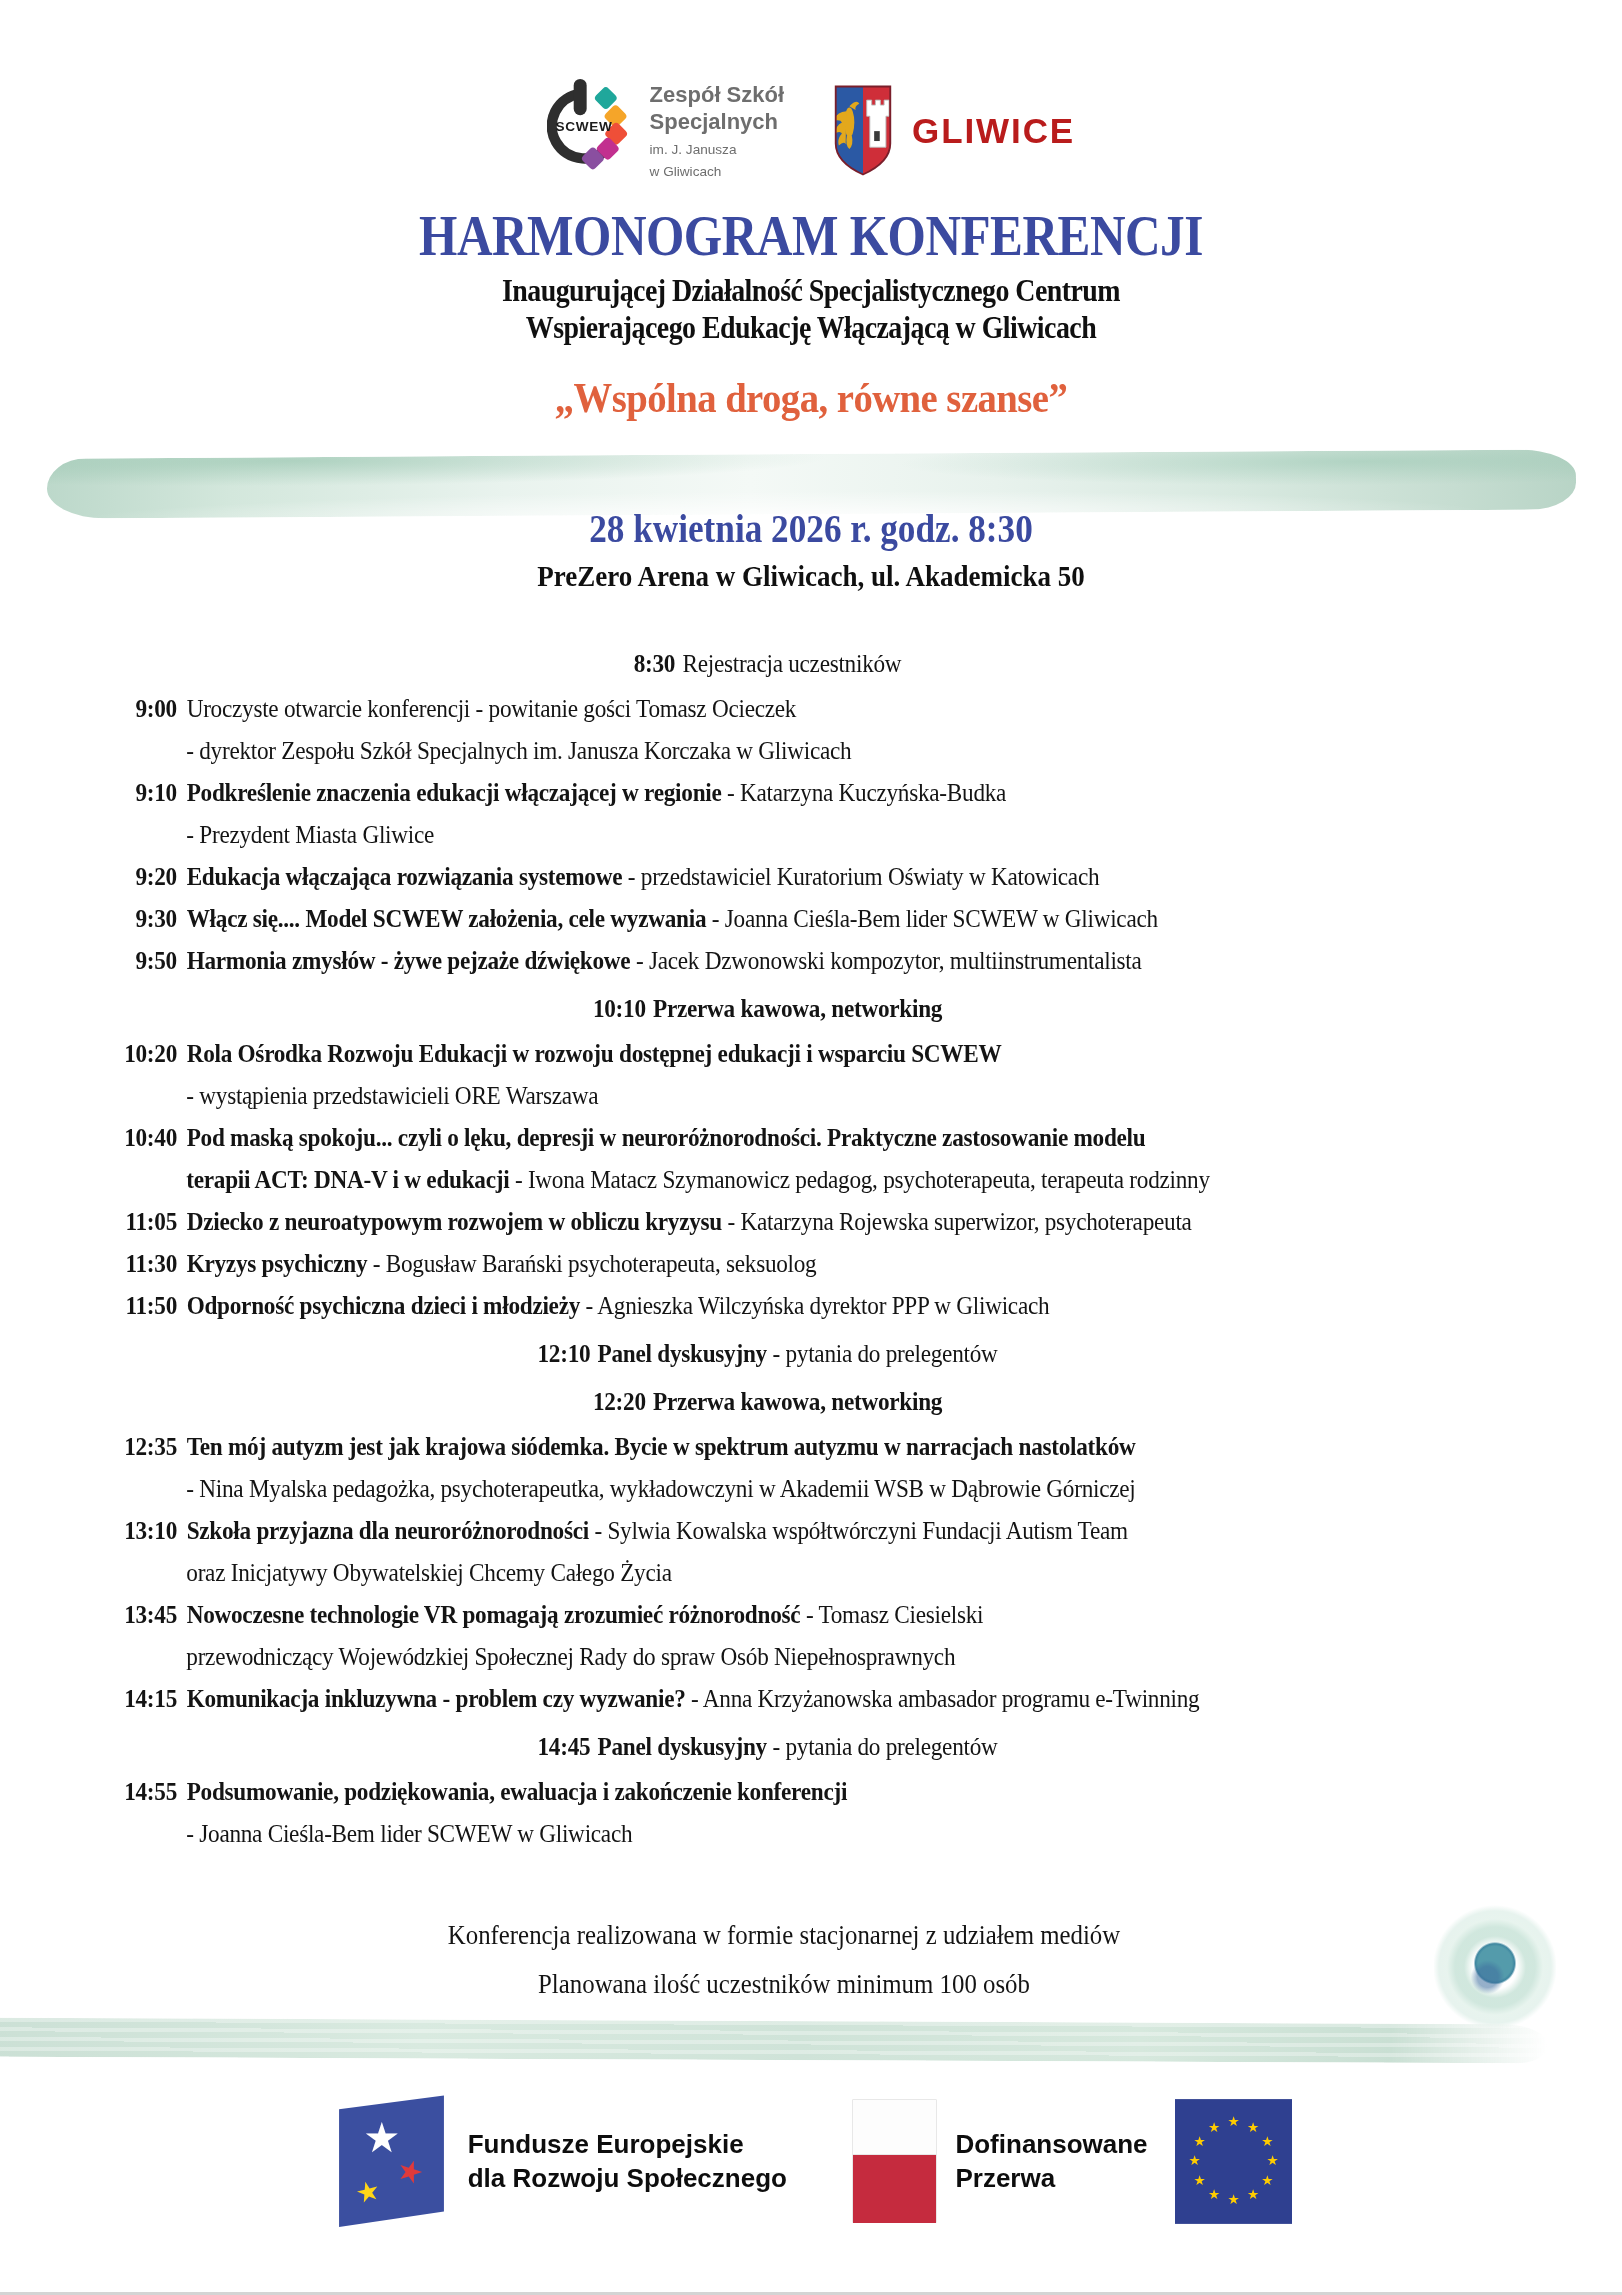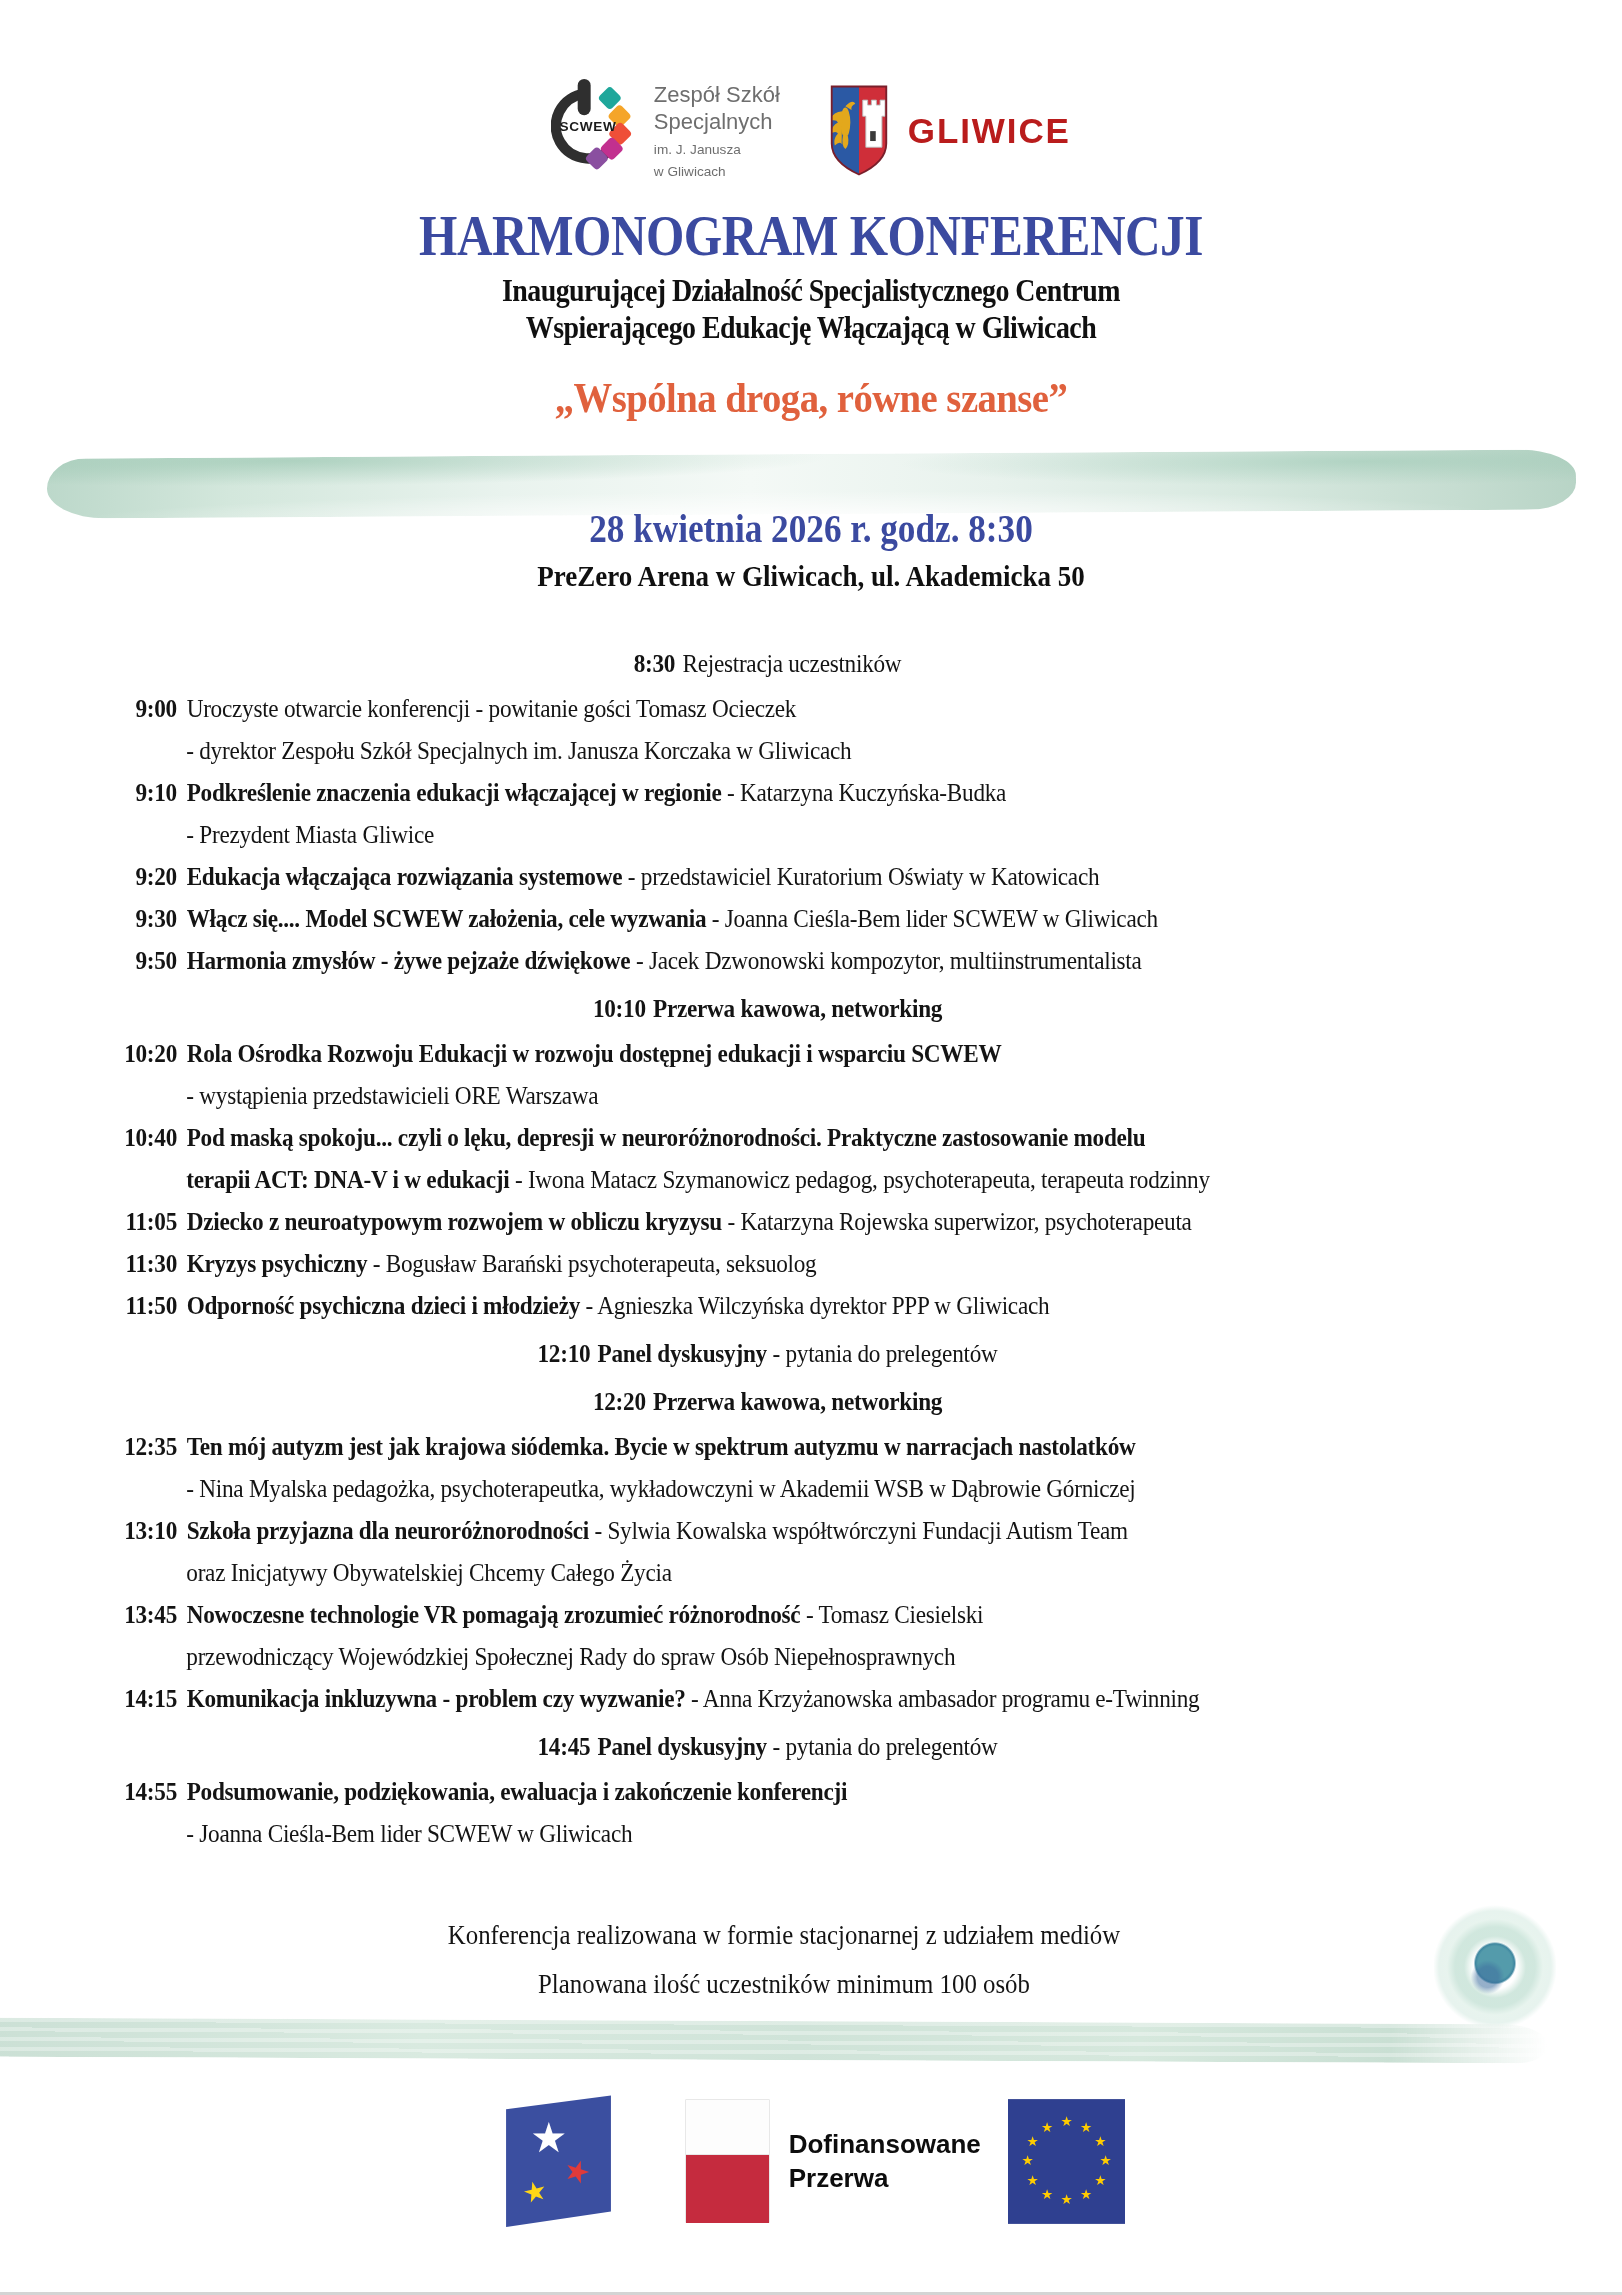--- a/index.html
+++ b/index.html
@@ -3,21 +3,21 @@
 <meta charset="utf-8">
 <style>
   html,body{margin:0;padding:0;background:#ffffff;}
   .page{position:relative;width:1622px;height:2295px;background:#fff;overflow:hidden;
         font-family:"Liberation Serif","DejaVu Serif",serif;color:#141414;}
 
   
   .logos{position:absolute;top:77px;left:0;width:1622px;display:flex;justify-content:center;align-items:center;gap:31px;}
   .scwew{display:flex;align-items:center;gap:11.7px;}
   .scwew-txt{font-family:"Liberation Sans","DejaVu Sans",sans-serif;color:#6e6e6e;}
-  .scwew-txt .big{font-size:22px;line-height:27px;font-weight:400;}
+  .scwew-txt .big{font-size:22px;line-height:27px;font-weight:700;}
   .scwew-txt .small{font-size:13.6px;line-height:17px;margin-top:5.2px;}
   .gliwice{display:flex;align-items:center;gap:18px;margin-left:17px;}
   .gliwice-word{font-family:"Liberation Sans","DejaVu Sans",sans-serif;font-weight:800;font-size:35px;
                 letter-spacing:1.9px;color:#b91c1c;}
 
   
   .h-main{position:absolute;top:202px;left:0;width:1622px;text-align:center;
           font-size:58px;font-weight:700;color:#3b4aa0;letter-spacing:-0.6px;
           transform:scaleX(.85);transform-origin:center top;white-space:nowrap;}
   .h-sub{position:absolute;left:0;width:1622px;text-align:center;font-size:31px;font-weight:700;color:#101010;
@@ -271,20 +271,24 @@
   <div class="swirl"></div>
   <div class="wave wave-bottom"></div>
 
   <div class="footer">
     <svg width="123" height="138" viewBox="0 0 190 212">
       <polygon points="14,26 176,5 176,184 14,208" fill="#3b4fa0"></polygon>
       <text x="80" y="92" text-anchor="middle" font-size="64" fill="#ffffff">★</text>
       <text x="124" y="138" text-anchor="middle" font-size="46" fill="#e03a3a" transform="rotate(18 124 122)">★</text>
       <text x="58" y="168" text-anchor="middle" font-size="42" fill="#ffd617" transform="rotate(-14 58 152)">★</text>
     </svg>
+    <div class="lbl fe-text">
+      <div>Fundusze Europejskie</div>
+      <div>dla Rozwoju Społecznego</div>
+    </div>
     <div class="pl-flag">
       <div class="w"></div>
         <div class="r"></div>
     </div>
     <div class="lbl pl-text">
       <div>Dofinansowane</div>
       <div>Przerwa</div>
     </div>
     <svg class="eu-flag" width="117" height="125" viewBox="0 0 180 192">
       <rect x="0" y="0" width="180" height="192" fill="#2f4090"></rect>

